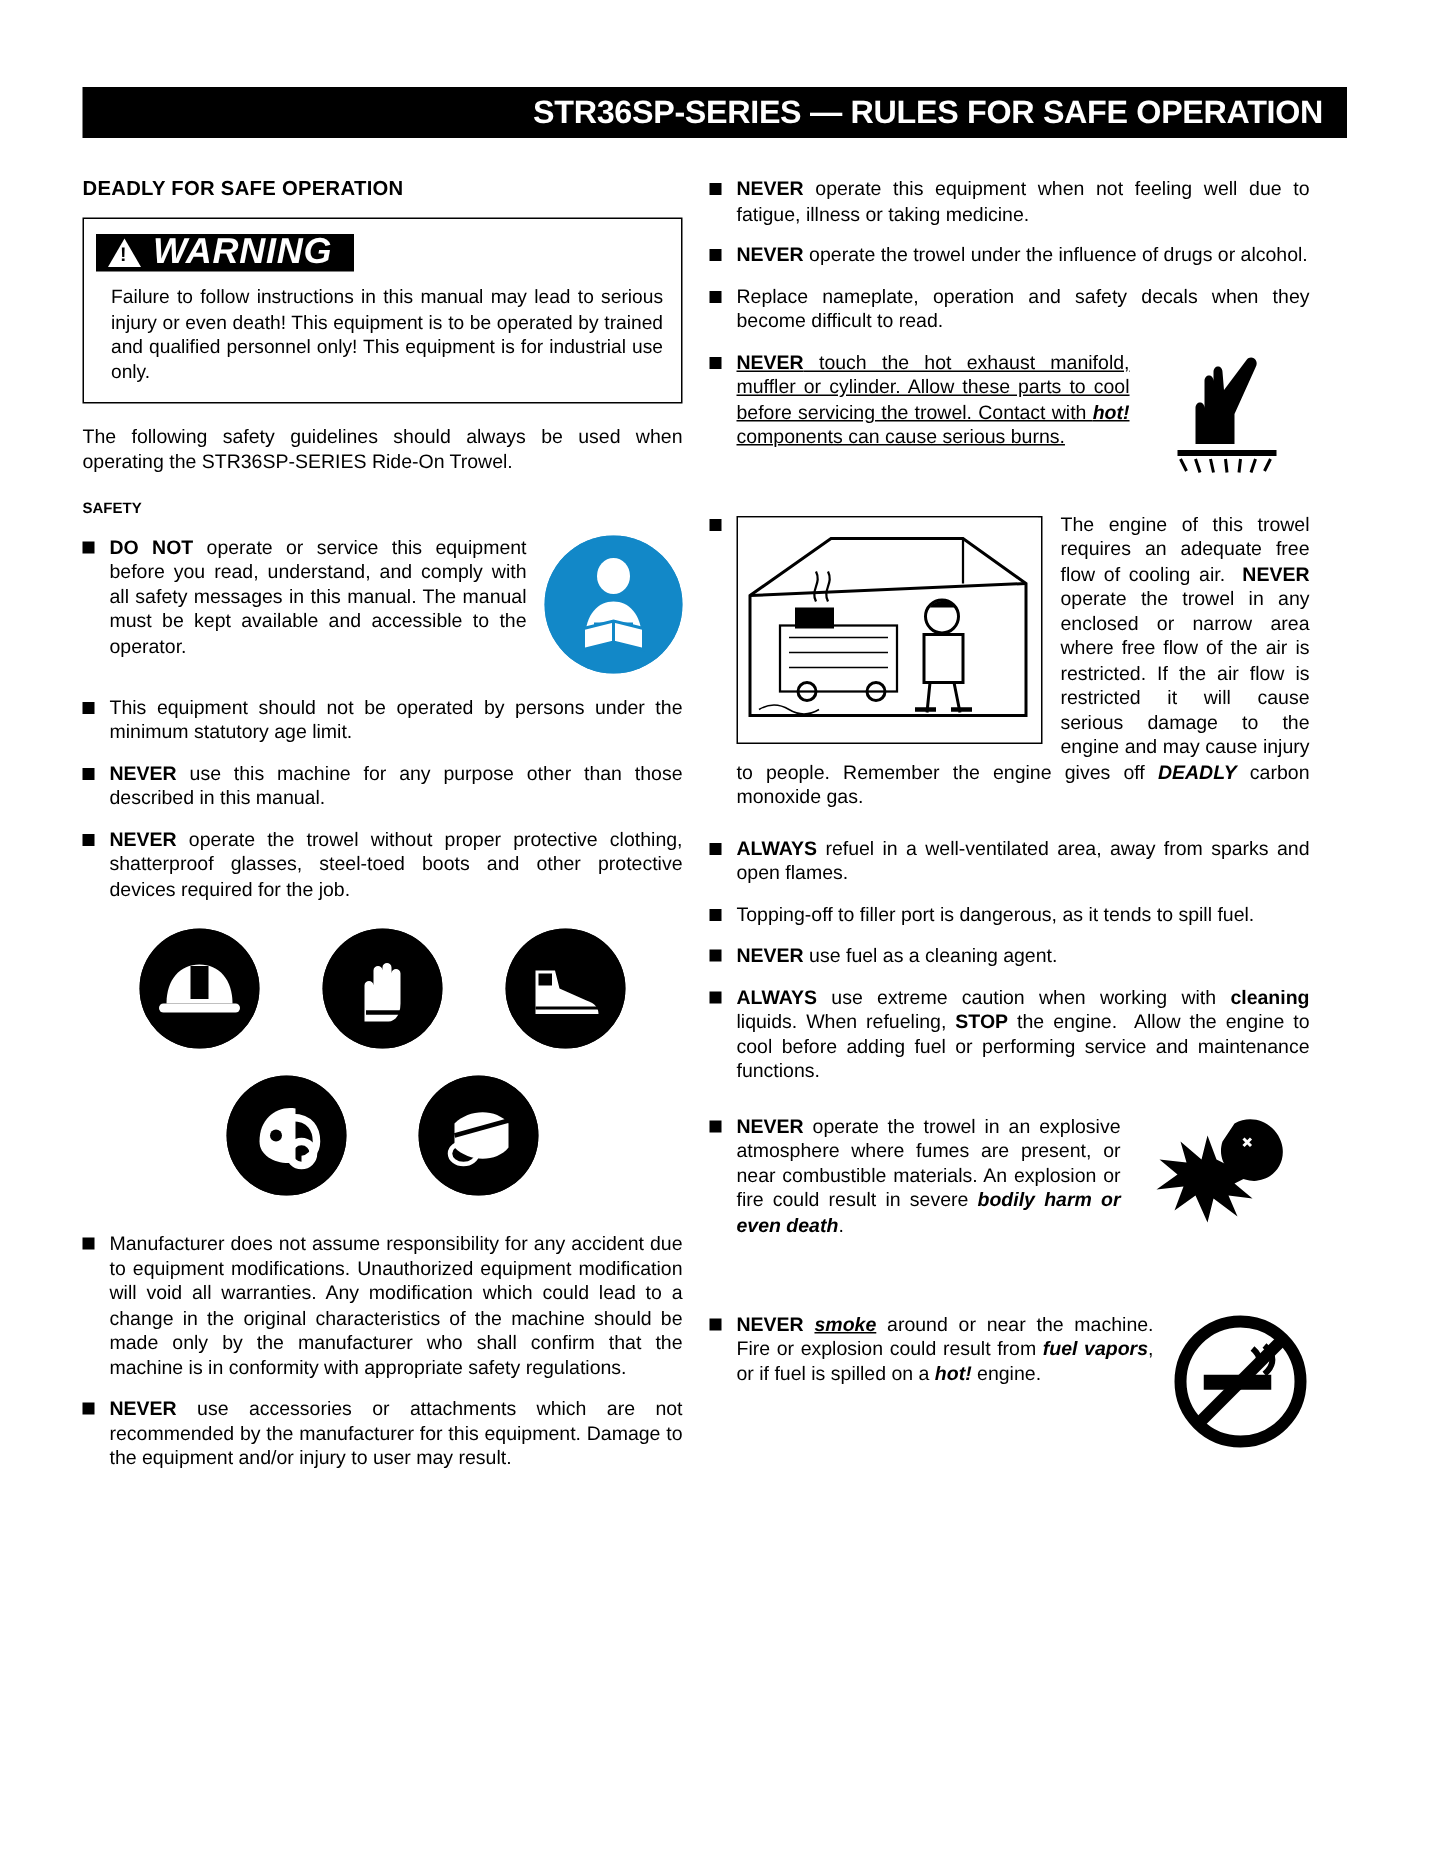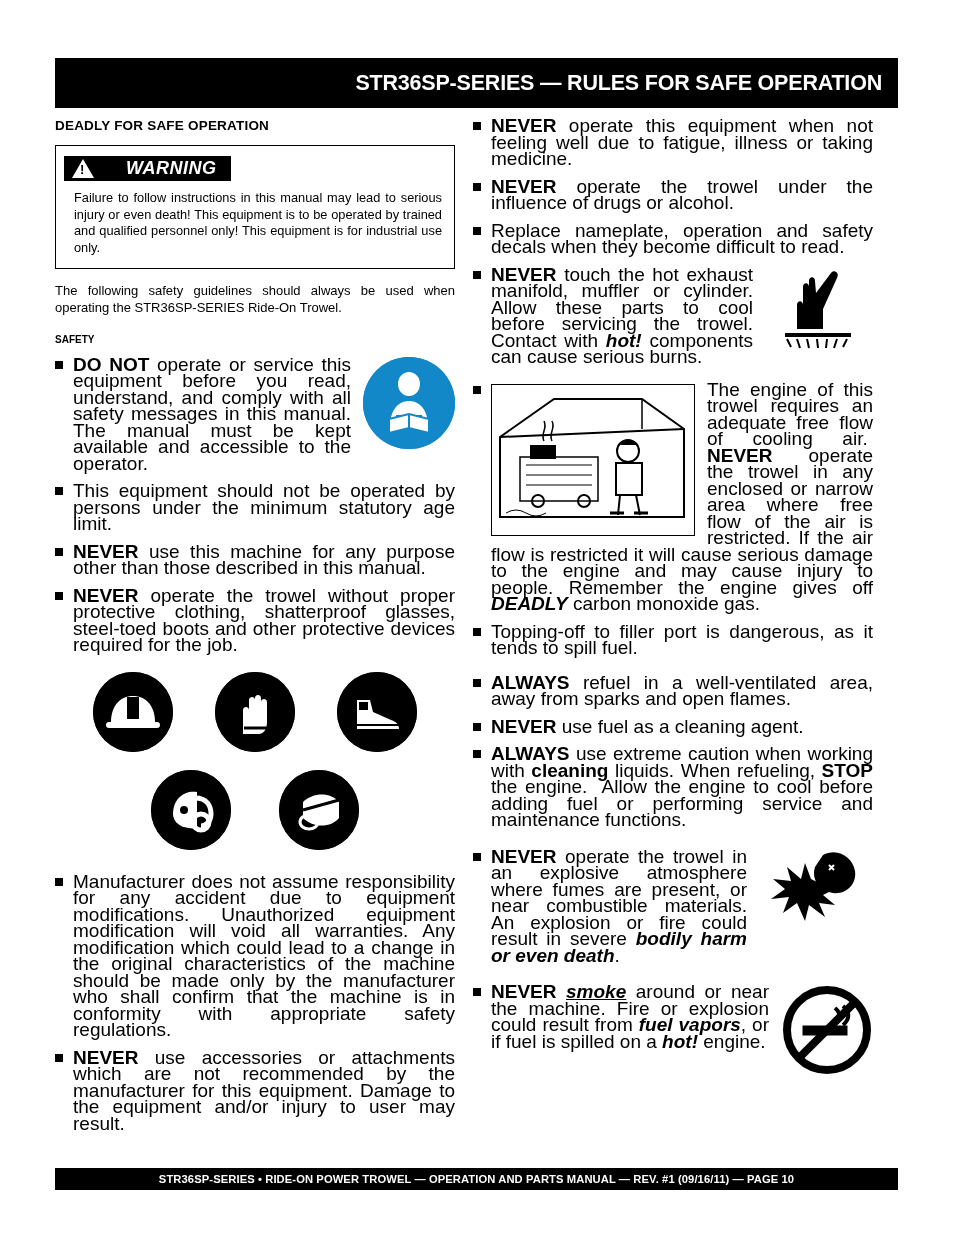--- a/index.html
+++ b/index.html
@@ -21,21 +21,21 @@
     height: 1235px;
     box-sizing: border-box;
   }
 
   
   .header-bar {
     position: absolute;
     left: 55px;
     top: 58px;
     width: 843px;
-    height: 50px;
+    height: 34px;
     background: #000000;
     color: #ffffff;
     display: flex;
     align-items: center;
     justify-content: flex-end;
     padding-right: 16px;
     box-sizing: border-box;
   }
   .header-bar .title {
     font-size: 21.5px;
@@ -95,25 +95,24 @@
     content: "!";
     position: absolute;
     left: -3px;
     top: 4px;
     font-size: 13px;
     font-weight: bold;
     color: #000;
     line-height: 13px;
   }
   .warning-word {
-    font-size: 18px;
+    font-size: 24px;
     font-weight: bold;
     letter-spacing: 0.5px;
     font-style: italic;
-    margin-left: 24px;
   }
   .warning-text {
     padding: 8px 12px 12px 18px;
     font-size: 12.8px;
     line-height: 16.5px;
     text-align: justify;
   }
 
   p.body {
     margin: 10px 0 12px 0;
@@ -126,21 +125,21 @@
   ul.bullets {
     list-style: none;
     margin: 0;
     padding: 0;
   }
   ul.bullets li {
     position: relative;
     padding-left: 18px;
     margin-bottom: 11px;
     text-align: justify;
-    font-size: 19px;
+    font-size: 13px;
     line-height: 16.5px;
   }
   ul.bullets li .sq {
     position: absolute;
     left: 0;
     top: 4px;
     width: 8px;
     height: 8px;
     background: #000;
   }
@@ -354,21 +353,21 @@
         <span class="sq"></span>
         <span><b class="kw">NEVER</b> operate the trowel under the influence of drugs or alcohol.</span>
       </li>
 
       <li>
         <span class="sq"></span>
         <span>Replace nameplate, operation and safety decals when they become difficult to read.</span>
       </li>
 
 
-      <li class="li-hand" style="">
+      <li class="li-hand" style="text-decoration:underline;">
         <span class="sq"></span>
         <span><b class="kw">NEVER</b> touch the hot exhaust manifold, muffler or cylinder. Allow these parts to cool before servicing the trowel. Contact with <i class="kw">hot!</i> components can cause serious burns.</span>
         <span class="hand-fig">
           <svg width="110" height="90" viewBox="0 0 110 90" aria-hidden="true">
             <g fill="#000">
               <path d="M34 62 L34 38 C34 33 40 33 40 38 L40 20 C40 15 46 15 46 20 L46 14 C46 9 52 9 52 14 L53 26 L68 6 C71 2 77 6 74 11 L60 42 L60 62 Z"></path>
               <path d="M22 66 h66 v4 h-66 z"></path>
               <path d="M24 72 l4 8 M34 72 l3 9 M44 72 l2 9 M54 72 l1 9 M64 72 l-1 9 M74 72 l-3 9 M84 72 l-4 8" stroke="#000" stroke-width="2"></path>
             </g>
           </svg>
@@ -398,28 +397,28 @@
               <path d="M128 110 L126 130 M144 110 L148 130" stroke="#000" stroke-width="2"></path>
               <path d="M118 128 h14 M142 128 h14" stroke="#000" stroke-width="3"></path>
               <path d="M128 60 a10 8 0 0 1 18 0" fill="#000"></path>
             </g>
             <path d="M14 128 q10 -6 20 0 q10 6 20 0" stroke="#000" stroke-width="1" fill="none"></path>
           </svg>
         </span>
         <span>The engine of this trowel requires an adequate free flow of cooling air.&nbsp; <b class="kw">NEVER</b> operate the trowel in any enclosed or narrow area where free flow of the air is restricted. If the air flow is restricted it will cause serious damage to the engine and may cause injury to people. Remember the engine gives off <i class="kw">DEADLY</i> carbon monoxide gas.</span>
       </li>
 
+      <li style="clear:both; margin-top:18px;">
+        <span class="sq"></span>
+        <span><b class="kw">ALWAYS</b> refuel in a well-ventilated area, away from sparks and open flames.</span>
+      </li>
+
       <li>
         <span class="sq"></span>
         <span>Topping-off to filler port is dangerous, as it tends to spill fuel.</span>
-      </li>
-
-      <li style="clear:both; margin-top:18px;">
-        <span class="sq"></span>
-        <span><b class="kw">ALWAYS</b> refuel in a well-ventilated area, away from sparks and open flames.</span>
       </li>
 
       <li>
         <span class="sq"></span>
         <span><b class="kw">NEVER</b> use fuel as a cleaning agent.</span>
       </li>
 
       <li>
         <span class="sq"></span>
         <span><b class="kw">ALWAYS</b> use extreme caution when working with <b class="kw">cleaning</b> liquids. When refueling, <b class="kw">STOP</b> the engine.&nbsp; Allow the engine to cool before adding fuel or performing service and maintenance functions.</span>
@@ -447,17 +446,14 @@
             <rect x="22" y="42" width="44" height="9" fill="none" stroke="#000" stroke-width="1"></rect>
             <path d="M54 24 c6 5 6 11 0 16" stroke="#000" stroke-width="4" fill="none"></path>
             <path d="M62 22 c7 6 7 13 0 19" stroke="#000" stroke-width="4" fill="none"></path>
             <line x1="17" y1="75" x2="75" y2="17" stroke="#000" stroke-width="8"></line>
           </svg>
         </span>
       </li>
     </ul>
   </div>
 
-  <div class="footer-bar">
-    <span>STR36SP-SERIES • RIDE-ON POWER TROWEL —  OPERATION AND PARTS MANUAL — REV. #1  (09/16/11) — PAGE 10</span>
-  </div>
 
 </div>
 
 </body></html>

